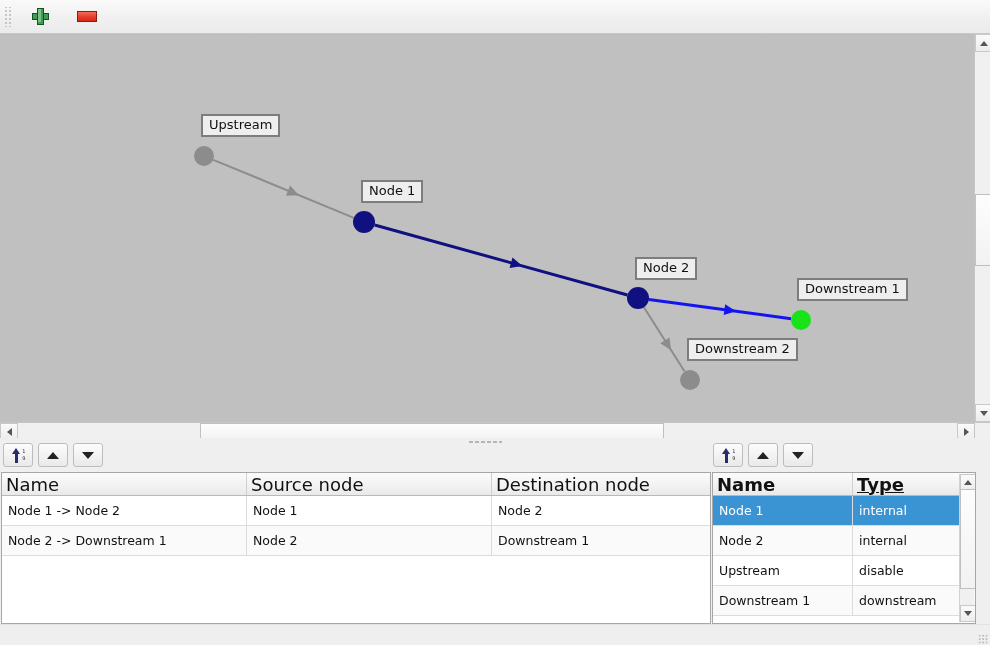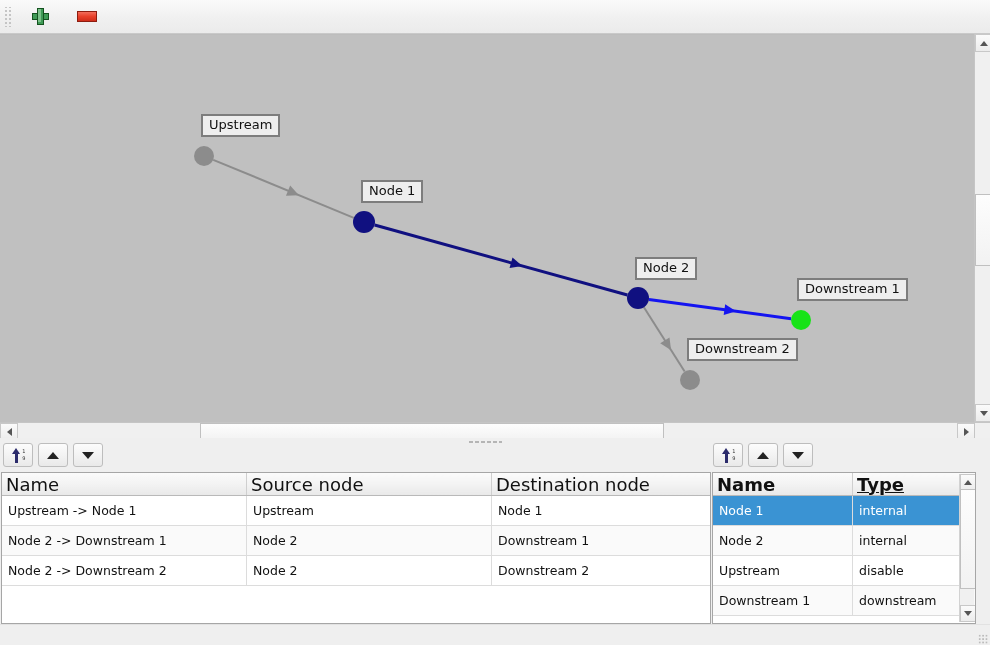--- a/index.html
+++ b/index.html
@@ -286,33 +286,28 @@
     <table class="grid" id="edges-grid">
       <thead>
           <tr id="edges-head">
             <th style="width: 236px;">Name</th>
             <th style="width: 236px;">Source node</th>
             <th style="width: 234px; border-right: none;">Destination node</th>
           </tr>
         </thead>
       <tbody id="edges-body">
           <tr>
-            <td>Upstream -&gt; Node 1</td>
-            <td>Upstream</td>
-            <td style="border-right: none;">Node 1</td>
+            <td>Node 1 -&gt; Node 2</td>
+            <td>Node 1</td>
+            <td style="border-right: none;">Node 2</td>
           </tr>
           <tr>
             <td>Node 2 -&gt; Downstream 1</td>
             <td>Node 2</td>
             <td style="border-right: none;">Downstream 1</td>
-          </tr>
-          <tr>
-            <td>Node 2 -&gt; Downstream 2</td>
-            <td>Node 2</td>
-            <td style="border-right: none;">Downstream 2</td>
           </tr>
         </tbody>
     </table>
   </div>
 
   <div class="tablebox" id="nodes-table">
     <table class="grid bold-head" id="nodes-grid" style="width:247px;">
       <thead>
           <tr id="nodes-head">
             <th style="width: 131px;">Name</th>

